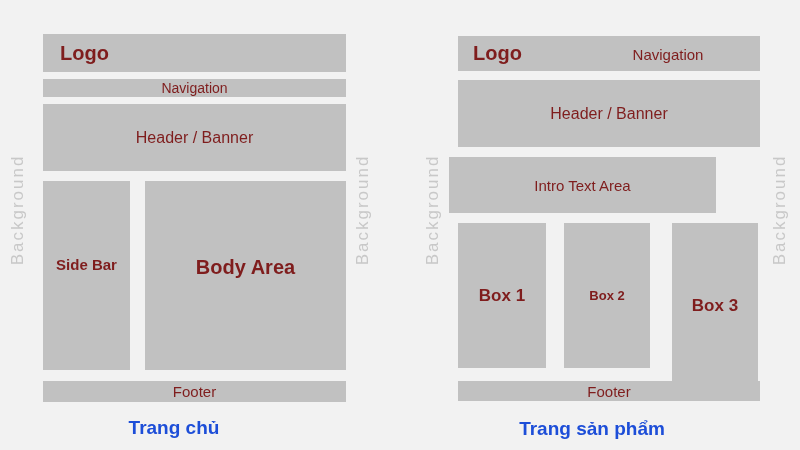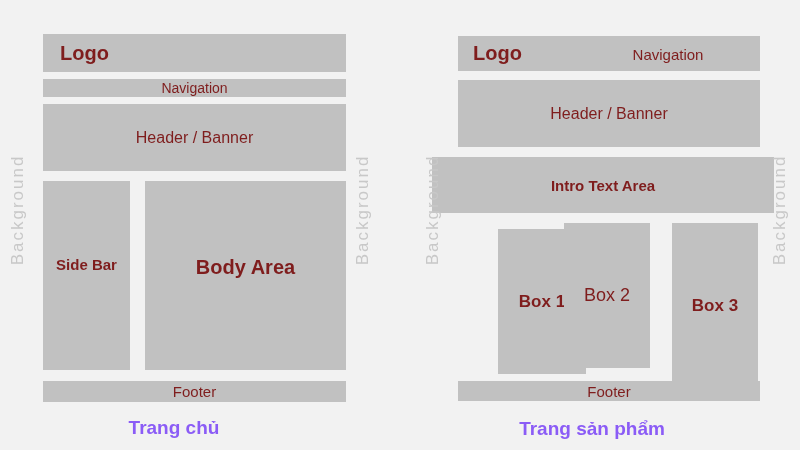--- a/index.html
+++ b/index.html
@@ -27,21 +27,21 @@
     font-size: 17px;
     letter-spacing: 2px;
     white-space: nowrap;
     transform: translate(-50%, -50%) rotate(-90deg);
   }
   .caption {
     position: absolute;
     transform: translateX(-50%);
     font-size: 19px;
     font-weight: 600;
-    color: #8b5cf6;
+    color: #1d4ed8;
     white-space: nowrap;
   }
 
   
   .home-logo      { left: 43px;  top: 34px;  width: 303px; height: 38px;
                     justify-content: flex-start; padding-left: 17px;
                     font-size: 20px; font-weight: bold; }
   .home-nav       { left: 43px;  top: 79px;  width: 303px; height: 18px; font-size: 14px; }
   .home-header    { left: 43px;  top: 104px; width: 303px; height: 67px; font-size: 16px; }
   .home-sidebar   { left: 43px;  top: 181px; width: 87px;  height: 189px;
@@ -54,26 +54,26 @@
   
   .prod-topbar    { left: 458px; top: 36px;  width: 302px; height: 35px;
                     justify-content: flex-start; padding-left: 15px;
                     font-size: 20px; font-weight: bold; }
   .prod-topbar .nav-in-bar {
     position: absolute; left: 210px; top: 50%;
     transform: translate(-50%, -50%);
     font-size: 15px; font-weight: normal; white-space: nowrap;
   }
   .prod-header    { left: 458px; top: 80px;  width: 302px; height: 67px; font-size: 16px; }
-  .prod-intro     { left: 432px; top: 157px; width: 342px; height: 56px;
-                    font-size: 15px; font-weight: bold; }
-  .prod-box1      { left: 458px; top: 229px; width: 88px;  height: 145px;
-                    font-size: 17px; font-weight: bold; margin-left: 40px; }
+  .prod-intro     { left: 449px; top: 157px; width: 267px; height: 56px;
+                    font-size: 15px; font-weight: normal; }
+  .prod-box1      { left: 458px; top: 223px; width: 88px;  height: 145px;
+                    font-size: 17px; font-weight: bold; }
   .prod-box2      { left: 564px; top: 223px; width: 86px;  height: 145px;
-                    font-size: 18px; font-weight: normal; }
+                    font-size: 13px; font-weight: bold; }
   .prod-box3      { left: 672px; top: 223px; width: 86px;  height: 165px;
                     font-size: 17px; font-weight: bold; }
   .prod-footer    { left: 458px; top: 381px; width: 302px; height: 20px; font-size: 15px; }
   .prod-caption   { left: 592px; top: 418px; }
 
   .bg-label-1 { left: 18px;  }
   .bg-label-2 { left: 363px; }
   .bg-label-3 { left: 433px; }
   .bg-label-4 { left: 780px; }
 </style>

